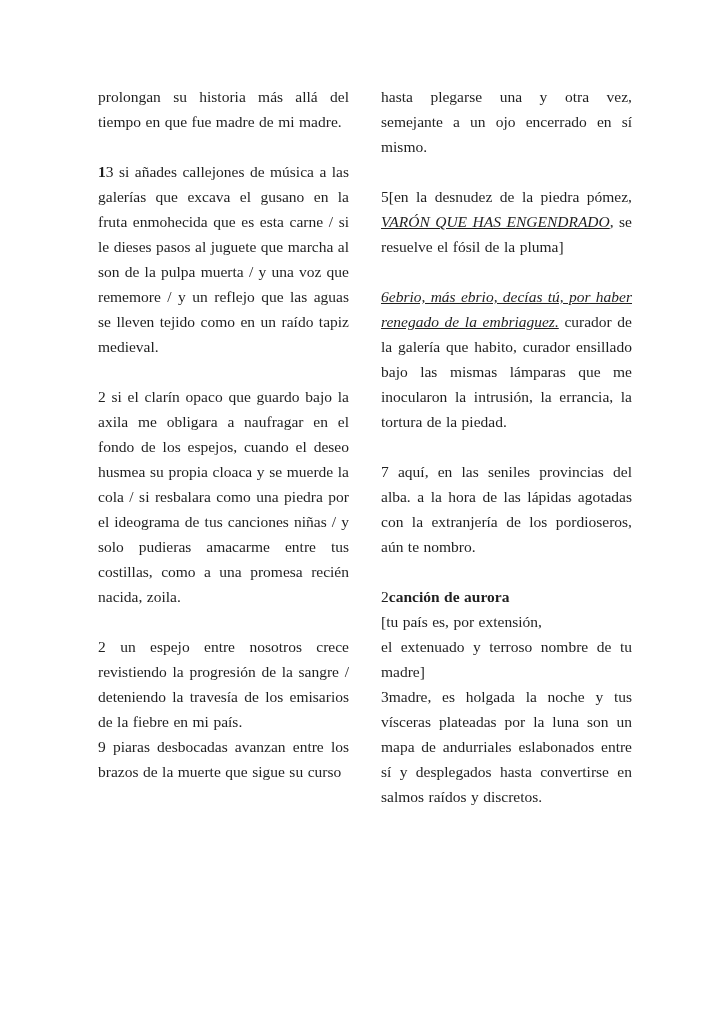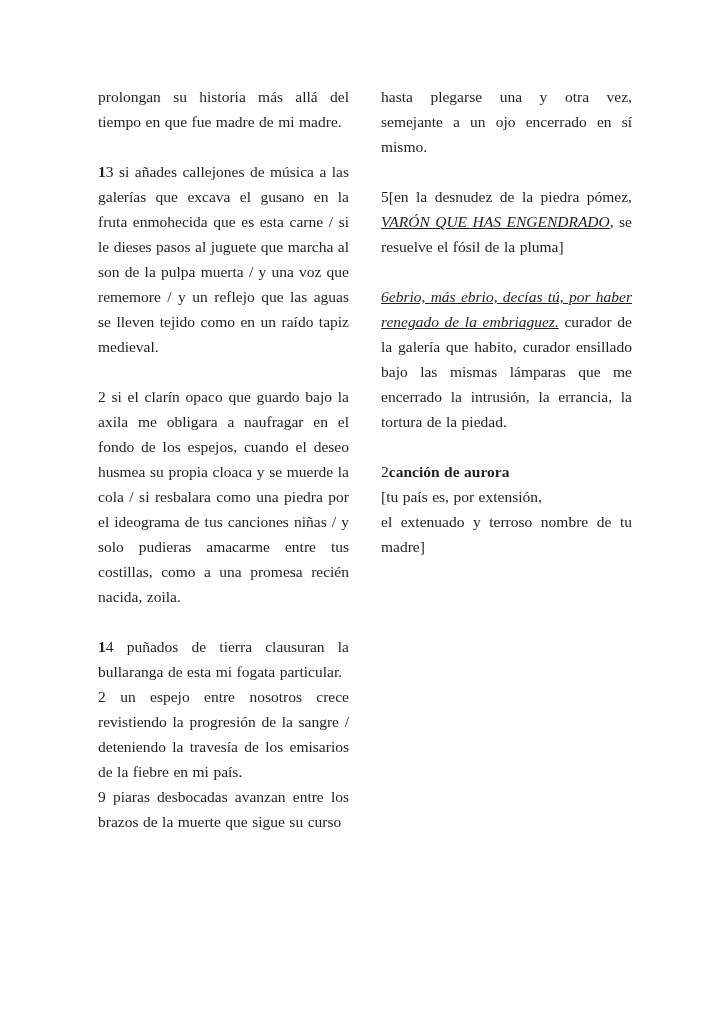--- a/index.html
+++ b/index.html
@@ -43,26 +43,27 @@
 </head>
 <body>
 
 <div class="page">
   <div class="columns">
 
   <div class="col">
         <p class="para gap-after"><span class="run-n">prolongan su historia más allá del tiempo en que fue madre de mi madre.</span></p>
         <p class="para gap-after"><span class="run-b">1</span><span class="run-n">3 si añades callejones de música a las galerías que excava el gusano en la fruta enmohecida que es esta carne / si le dieses pasos al juguete que marcha al son de la pulpa muerta / y una voz que rememore / y un reflejo que las aguas se lleven tejido como en un raído tapiz medieval.</span></p>
         <p class="para gap-after"><span class="run-n">2  si el clarín opaco que guardo bajo la axila me obligara a naufragar en el fondo de los espejos, cuando el deseo husmea su propia cloaca y se muerde la cola / si resbalara como una piedra por el ideograma de tus canciones niñas / y solo pudieras amacarme entre tus costillas, como a una promesa recién nacida, zoila.</span></p>
-        <p class="para"><span class="run-b">1</span><span class="run-n">4 puñados de tierra clausuran la bullaranga de esta mi fogata particular.</span></p>
         <p class="para"><span class="run-n">2 un espejo entre nosotros crece revistiendo la progresión de la sangre / deteniendo la travesía de los emisarios de la fiebre en mi país.</span></p>
         <p class="para"><span class="run-n">9  piaras desbocadas avanzan entre los brazos de la muerte que sigue su curso</span></p>
       </div>
       <div class="col">
         <p class="para gap-after"><span class="run-n">hasta plegarse una y otra vez, semejante a un ojo encerrado en sí mismo.</span></p>
         <p class="para gap-after"><span class="run-n">5[en la desnudez de la piedra pómez, </span><span class="run-i">VARÓN QUE HAS ENGENDRADO</span><span class="run-n">, se resuelve el fósil de la pluma]</span></p>
-        <p class="para gap-after"><span class="run-i">6ebrio, más ebrio, decías tú, por haber renegado de la embriaguez.</span><span class="run-n"> curador de la galería que habito, curador ensillado bajo las mismas lámparas que me encerrado la intrusión, la errancia, la tortura de la piedad.</span></p>
+        <p class="para gap-after"><span class="run-i">6ebrio, más ebrio, decías tú, por haber renegado de la embriaguez.</span><span class="run-n"> curador de la galería que habito, curador ensillado bajo las mismas lámparas que me inocularon la intrusión, la errancia, la tortura de la piedad.</span></p>
+        <p class="para gap-after"><span class="run-n">7  aquí, en las seniles provincias del alba. a la hora de las lápidas agotadas con la extranjería de los pordioseros, aún te nombro.</span></p>
         <p class="para"><span class="run-n">2</span><span class="run-b">canción de aurora</span></p>
         <p class="para"><span class="run-n">[tu país es, por extensión,</span></p>
         <p class="para"><span class="run-n">el extenuado y terroso nombre de tu madre]</span></p>
+        <p class="para"><span class="run-n">3madre, es holgada la noche y tus vísceras plateadas por la luna son un mapa de andurriales eslabonados entre sí y desplegados hasta convertirse en salmos raídos y discretos.</span></p>
       </div>
     </div>
 </div>
 
 </body></html>

